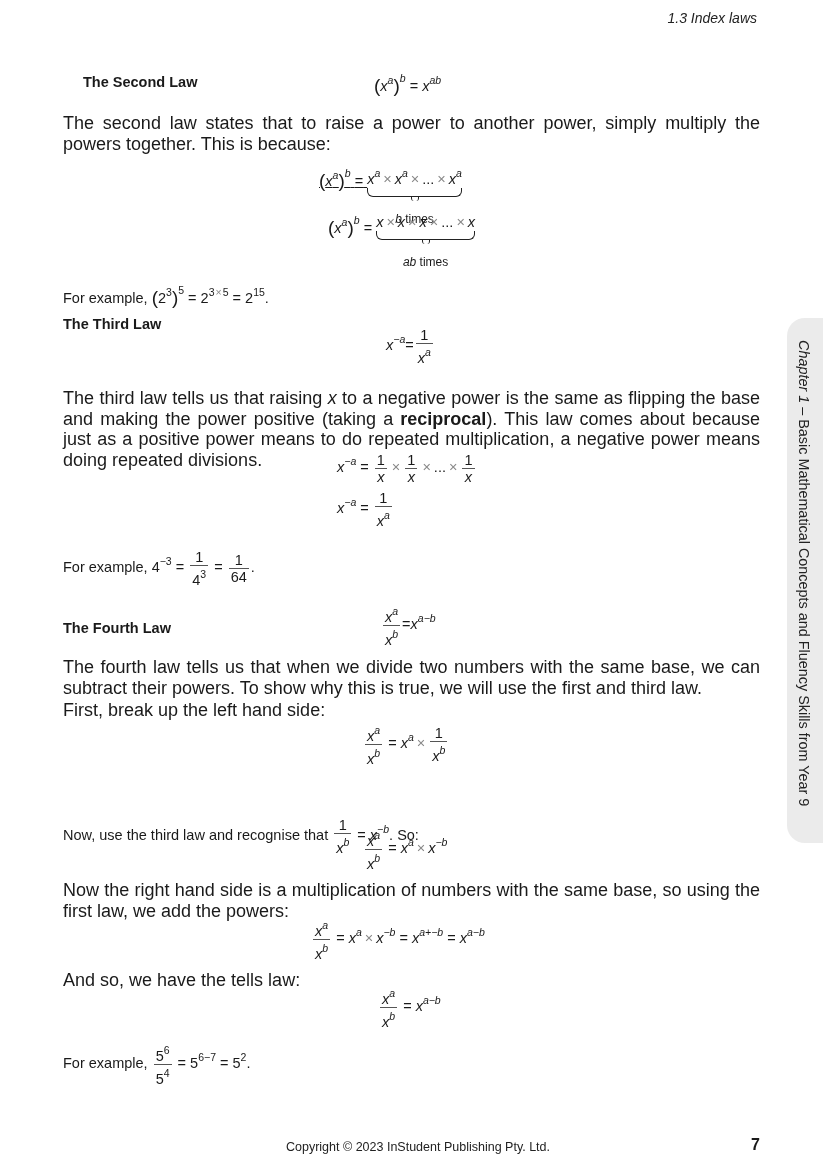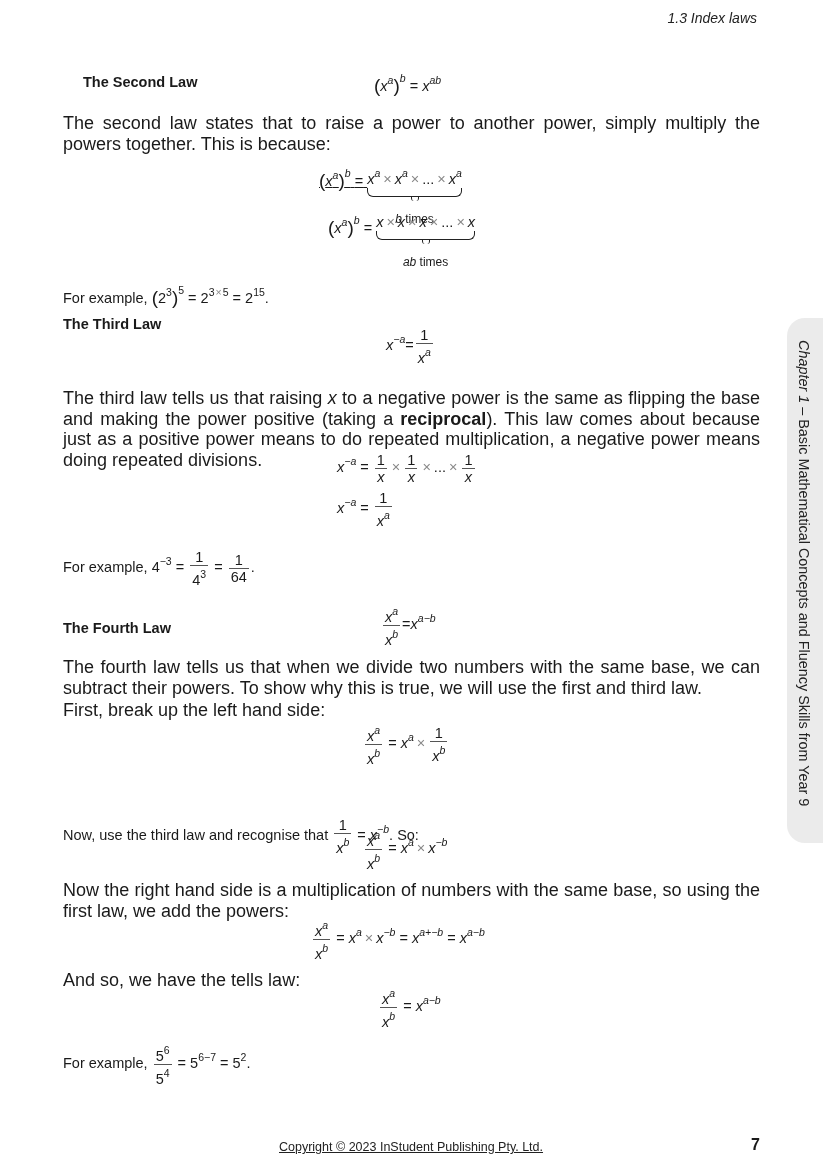--- a/index.html
+++ b/index.html
@@ -17,21 +17,21 @@
   .par { font-size:19px; font-weight:300; vertical-align:-1px; }
   .frac { display:inline-block; vertical-align:middle; text-align:center; margin:0 2px; }
   .frac .n { display:block; padding:0 2px; line-height:16px; }
   .frac .d { display:block; border-top:1px solid #555; padding:0 2px; line-height:16px; }
   .brace-wrap { display:inline-block; position:relative; text-align:center; vertical-align:top; }
   .brace { display:block; height:8px; border:1.3px solid #222; border-top:none; border-radius:0 0 6px 6px; margin:1px 0 0 0; position:relative;}
   .brace:after { content:""; position:absolute; left:50%; bottom:-5px; width:6px; height:5px; border-left:1.3px solid #222; border-right:1.3px solid #222; transform:translateX(-50%); border-radius:0 0 3px 3px; border-top:none;}
   .brace-label { display:block; font-size:12px; margin-top:15px; }
   .side-tab { left:787px; top:318px; width:36px; height:525px; background:#ebebeb; border-radius:18px 0 0 18px; }
   .side-text { position:absolute; left:9px; top:22px; writing-mode:vertical-rl; font-size:14.4px; color:#222; white-space:nowrap; }
-  .footer { left:279px; top:1140px; font-size:12.5px; color:#222;text-decoration:underline; }
+  .footer { left:286px; top:1140px; font-size:12.5px; color:#222; }
   .pageno { left:751px; top:1136px; font-weight:bold; font-size:16px; }
 </style>
 </head>
 <body>
 
 <div class="abs running-head">1.3 Index laws</div>
 
 <div class="abs h" style="top:74px;margin-left:20px;">The Second Law</div>
 <div class="abs m" style="left:374px; top:72px;">
   <span class="par">(</span><span class="it">x</span><span class="sup it">a</span><span class="par">)</span><span class="sup2 it">b</span>

